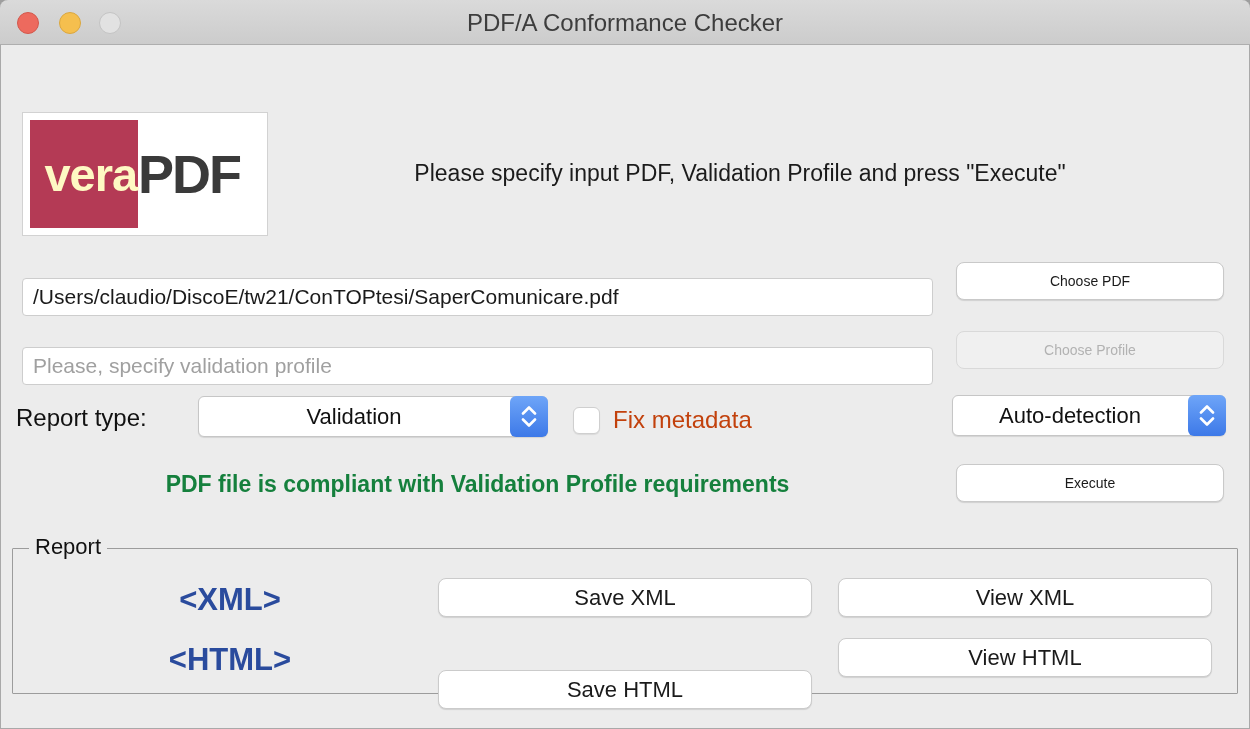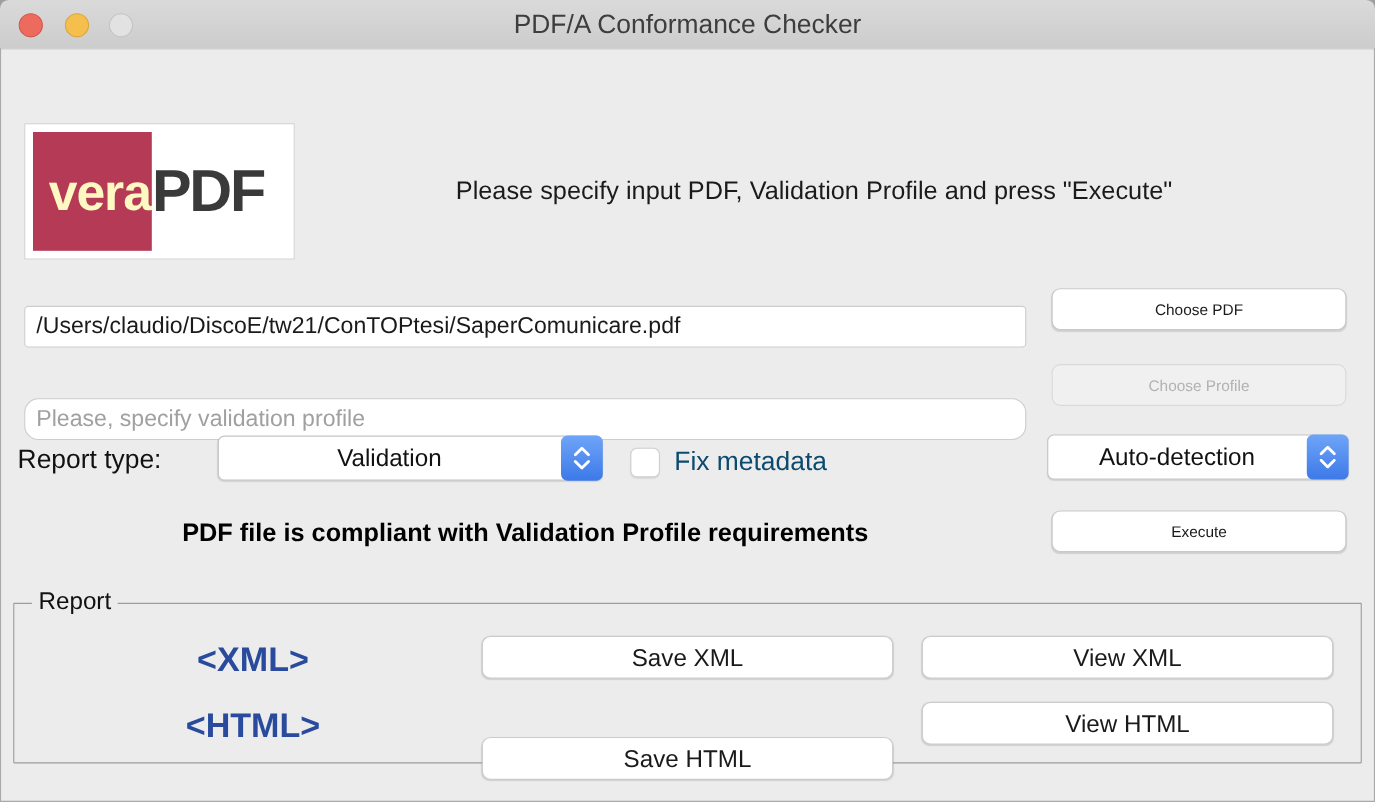--- a/index.html
+++ b/index.html
@@ -48,21 +48,21 @@
       border-radius:6px;box-shadow:0 1px 1px rgba(0,0,0,0.10);}
   .dd-label{position:absolute;left:0;right:38px;top:0;bottom:0;display:flex;align-items:center;
             justify-content:center;font-size:22px;color:#111;}
   .dd-step{position:absolute;right:-1px;top:-1px;width:38px;height:41px;
            background:linear-gradient(#6ea5f8,#3d79e8);border-radius:6px;
            display:flex;flex-direction:column;align-items:center;justify-content:center;gap:3px;}
   .dd-step svg{display:block;}
   
   .chk{position:absolute;left:573px;top:407px;width:27px;height:27px;box-sizing:border-box;
        background:#fff;border:1px solid #cfcfcf;border-radius:6px;box-shadow:0 1px 1px rgba(0,0,0,0.08);}
-  .chk-label{position:absolute;left:613px;top:406px;font-size:24px;color:#0c4a6e;}
+  .chk-label{position:absolute;left:613px;top:406px;font-size:24px;color:#c2410c;}
   .rt-label{position:absolute;left:16px;top:404px;font-size:24px;color:#111;}
   .status{position:absolute;left:22px;top:471px;width:911px;text-align:center;font-size:23px;font-weight:bold;}
   
   .group{position:absolute;left:12px;top:548px;width:1226px;height:146px;box-sizing:border-box;
          border:1px solid #9c9c9c;border-radius:1px;padding-left:12px;}
   .group-legend{position:absolute;left:16px;top:-15px;background:#ececec;padding:0 6px;
                 font-size:22px;color:#111;}
   .taglink{position:absolute;left:60px;width:340px;text-align:center;font-size:31px;font-weight:bold;cursor:pointer;}
   .rbtn{position:absolute;width:374px;height:39px;box-sizing:border-box;background:#fff;
         border:1px solid #cbcbcb;border-radius:8px;font-size:22px;color:#1a1a1a;
@@ -91,21 +91,21 @@
         <span class="logo-pdf">PDF</span>
       </div>
     </div>
   </div>
 
   <div class="instruction">Please specify input PDF, Validation Profile and press "Execute"</div>
 
   <input class="txt" style="top: 262px;" type="text" value="/Users/claudio/DiscoE/tw21/ConTOPtesi/SaperComunicare.pdf">
   <div class="btn" style="top:262px;">Choose PDF</div>
 
-  <input class="txt" style="top: 346px; border-radius: 13px;" type="text" placeholder="Please, specify validation profile">
+  <input class="txt" style="top: 331px;" type="text" placeholder="Please, specify validation profile">
   <div class="btn disabled" style="top:331px;">Choose Profile</div>
 
   <div class="rt-label">Report type:</div>
 
   <div class="dd" style="left:198px;top:396px;width:350px;">
     <div class="dd-label">Validation</div>
     <div class="dd-step">
       <svg width="16" height="9" viewBox="0 0 16 9">
           <path d="M2 7.5 L8 1.5 L14 7.5" fill="none" stroke="#fff" stroke-width="2.6" stroke-linecap="round" stroke-linejoin="round"></path>
         </svg>
@@ -123,21 +123,21 @@
     <div class="dd-step">
       <svg width="16" height="9" viewBox="0 0 16 9">
           <path d="M2 7.5 L8 1.5 L14 7.5" fill="none" stroke="#fff" stroke-width="2.6" stroke-linecap="round" stroke-linejoin="round"></path>
         </svg>
       <svg width="16" height="9" viewBox="0 0 16 9">
           <path d="M2 1.5 L8 7.5 L14 1.5" fill="none" stroke="#fff" stroke-width="2.6" stroke-linecap="round" stroke-linejoin="round"></path>
         </svg>
     </div>
   </div>
 
-  <div class="status" id="status-text" style="color: #000000;">PDF file is compliant with Validation Profile requirements</div>
+  <div class="status" id="status-text" style="color: #15803d;">PDF file is compliant with Validation Profile requirements</div>
   <div class="btn" style="top:464px;">Execute</div>
 
   <div class="group">
     <div class="group-legend">Report</div>
   </div>
 
   <div class="taglink" id="xml-link" style="top: 582px; color: rgb(42, 75, 157);">&lt;XML&gt;</div>
   <div class="taglink" id="html-link" style="top: 642px; color: rgb(42, 75, 157);">&lt;HTML&gt;</div>
 
   <div class="rbtn" style="left:438px;top:578px;">Save XML</div>

